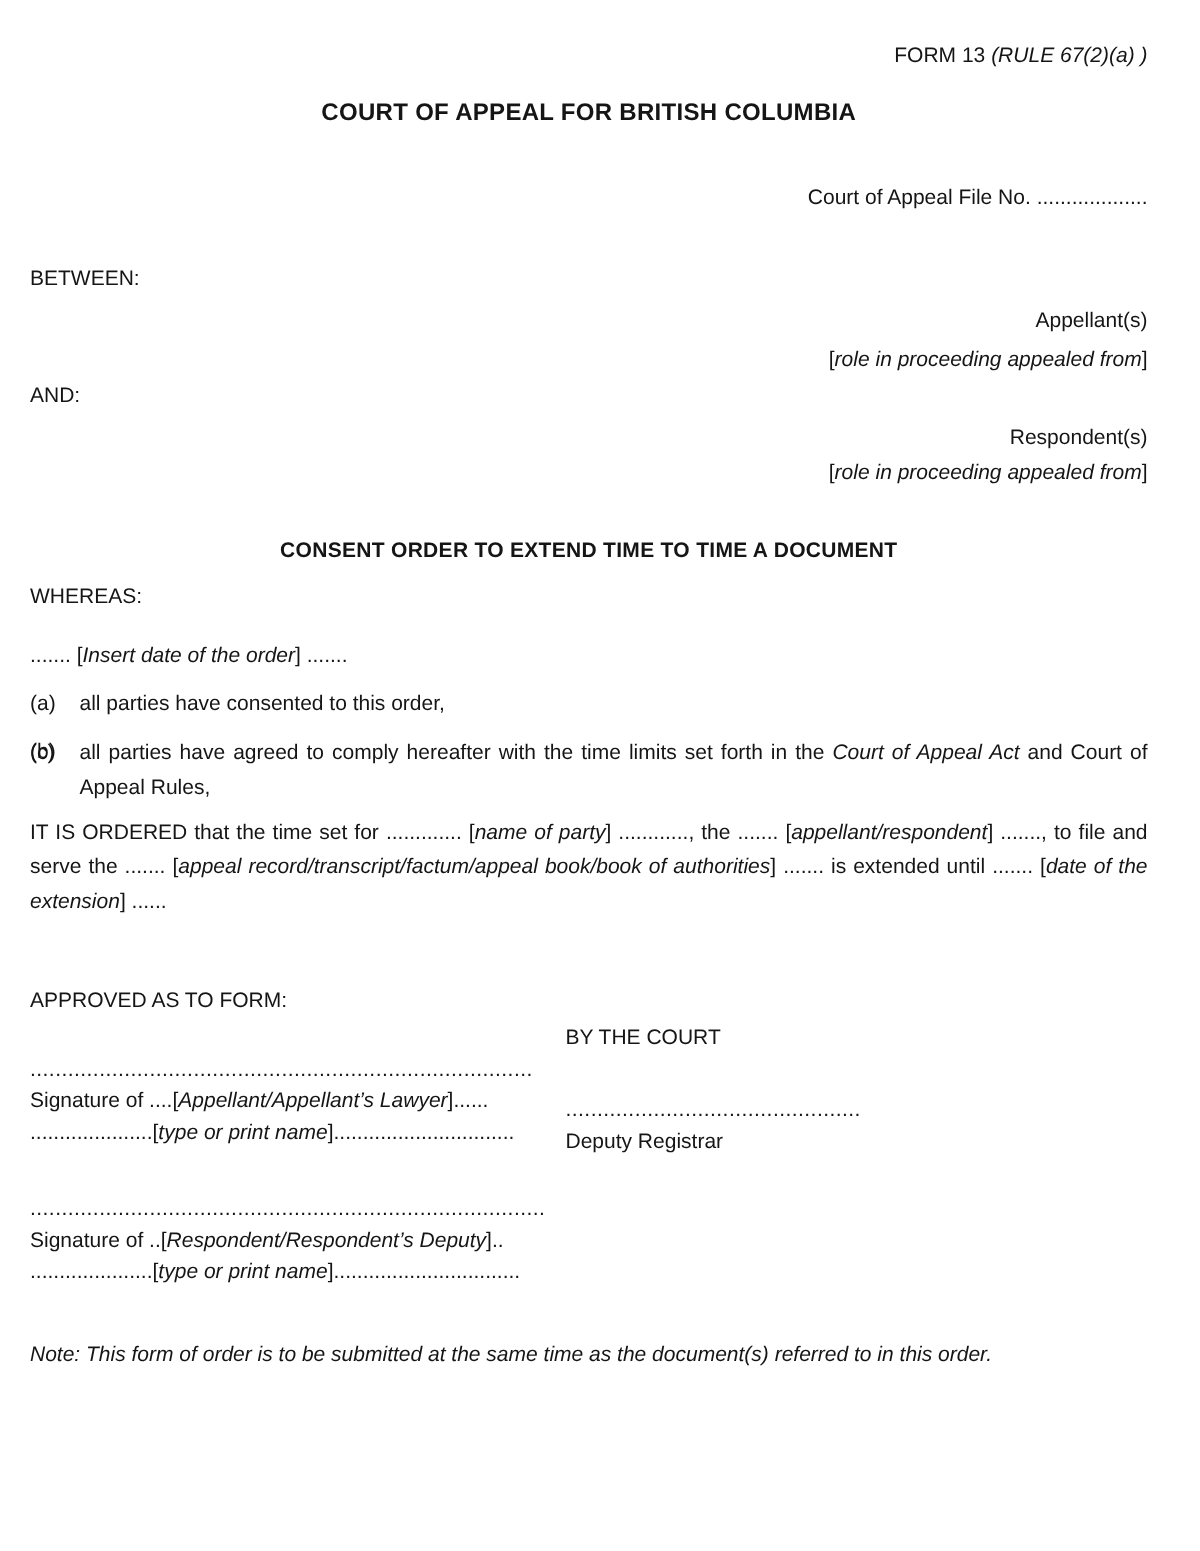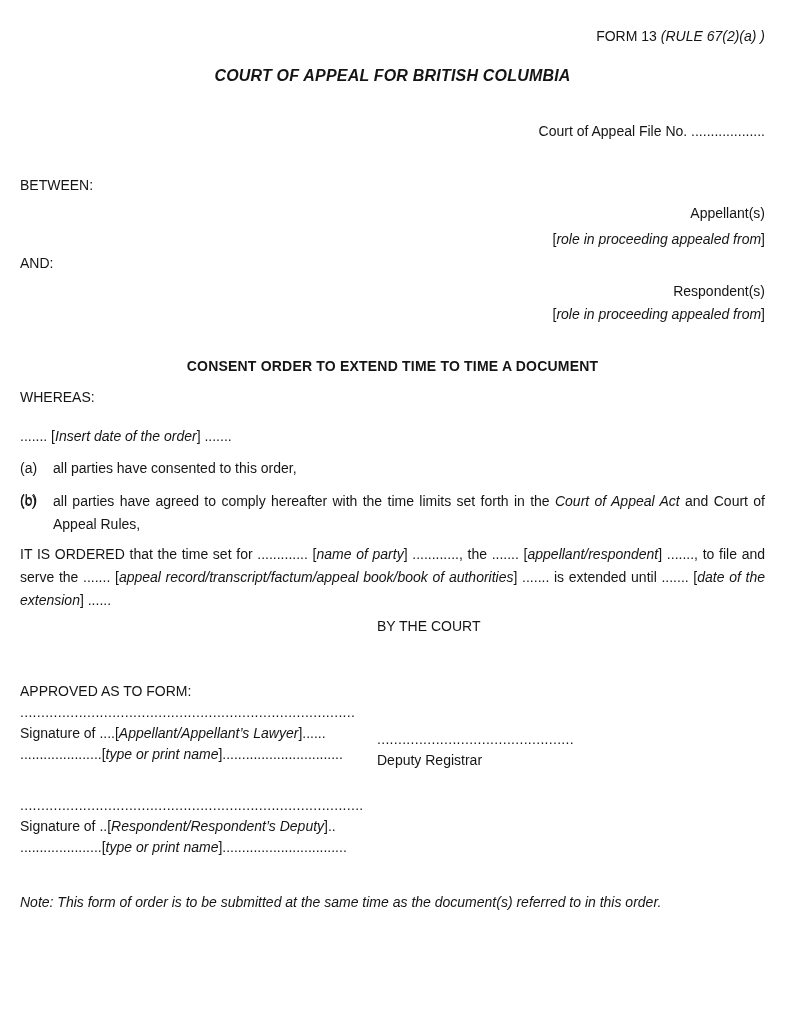--- a/index.html
+++ b/index.html
@@ -23,21 +23,20 @@
   .it { font-style: italic; }
 
   .form-ref { margin-top: 26px; }
   .court-title {
     margin: 17px 0 0 0;
     font-size: 16px;
     font-weight: bold;
     text-align: center;
     line-height: 23px;
     letter-spacing: 0.2px;
-    font-style: italic;
   }
   .file-no { margin-top: 34px; }
   .between { margin-top: 33px; }
   .appellant { margin-top: 7px; }
   .role-line { margin-top: 5px; }
   .and-label { margin-top: 3px; }
   .respondent { margin-top: 7px; text-align: right; }
   .role-line2 { margin-top: 2px; }
 
   .order-title {
@@ -113,23 +112,23 @@
   </div>
 
   <div class="clause para">
     <span class="marker">(c)</span><span>all parties have agreed to comply hereafter with the time limits set forth in the </span><span class="it">Court of Appeal Act</span><span> and Court of Appeal Rules,</span>
   </div>
 
   <p class="para ordered">
     <span>IT IS ORDERED that the time set for ............. [</span><span class="it">name of party</span><span>] ............, the ....... [</span><span class="it">appellant/respondent</span><span>] ......., to file and serve the ....... [</span><span class="it">appeal record/transcript/factum/appeal book/book of authorities</span><span>] ....... is extended until ....... [</span><span class="it">date of the extension</span><span>] ......</span>
   </p>
 
+  <div class="line approved">APPROVED AS TO FORM:</div>
+
   <div class="line by-court">BY THE COURT</div>
-
-  <div class="line approved">APPROVED AS TO FORM:</div>
 
   <div class="sig-row">
     <div class="sig-left">
       <div class="line dotted">................................................................................</div>
       <div class="line">
         <span>Signature of ....[</span><span class="it">Appellant/Appellant’s Lawyer</span><span>]......</span>
       </div>
       <div class="line">
         <span>.....................[</span><span class="it">type or print name</span><span>]...............................</span>
       </div>

